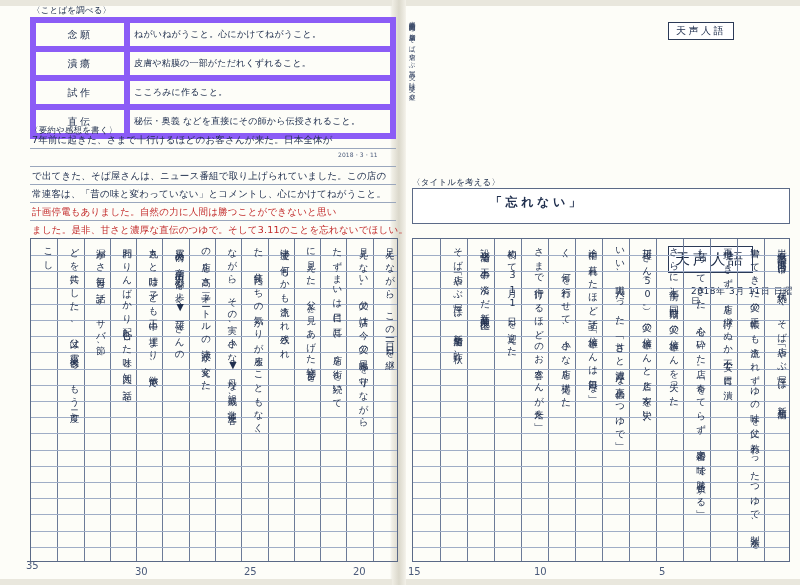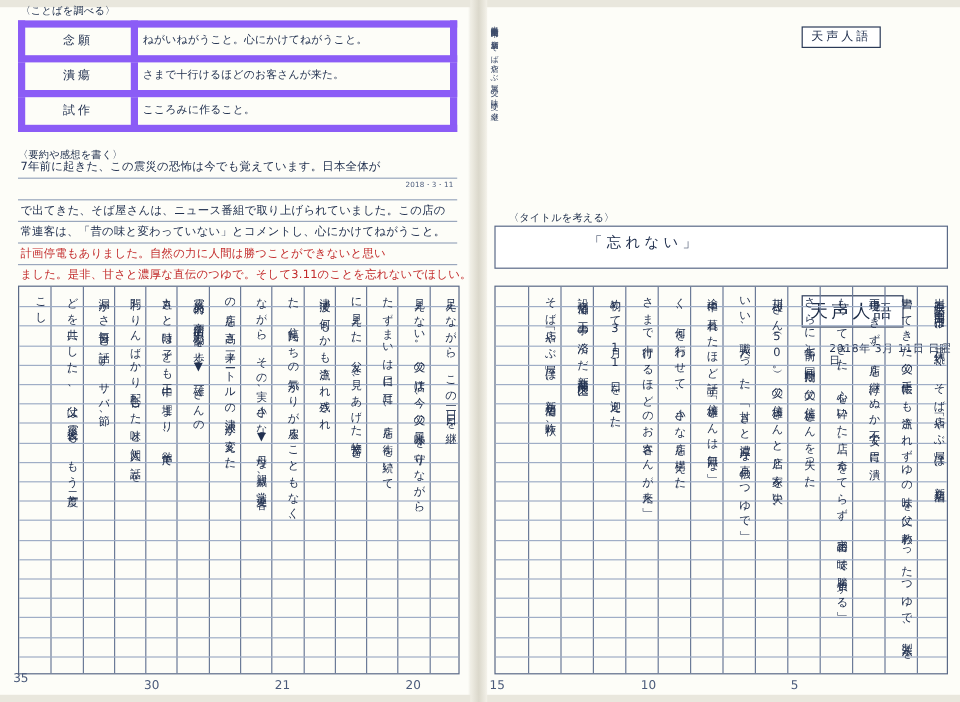--- a/index.html
+++ b/index.html
@@ -34,21 +34,21 @@
   
   .hw{
     font-family:"DejaVu Sans", sans-serif;
     color:#21304f;
     font-size:9px;
     line-height:1.15;
     letter-spacing:.02em;
   }
 
   
-  .left{position:absolute;left:1px;top:0;width:392px;height:517px;}
+  .left{position:absolute;left:16px;top:0;width:392px;height:517px;}
 
   .sec-label{
     position:absolute;
     font-size:8.5px;
     color:#20304d;
     white-space:nowrap;
   }
   .kotoba-label{left:16px;top:6px;}
 
   table.vocab{
@@ -131,21 +131,21 @@
     background:#fff;
     writing-mode:horizontal-tb;
   }
   .title-label{
     position:absolute;font-size:8.5px;color:#20304d;
   }
   .title-box{
     position:absolute;border:1px solid #5b6a87;background:#fff;
   }
   .title-text{
-    position:absolute;font-size:12px;letter-spacing:.3em;color:#21304f;
+    position:absolute;font-size:12px;letter-spacing:.3em;color:#21304f;font-weight:bold;
   }
   .datetext{
     position:absolute;font-size:9px;color:#21304f;letter-spacing:.06em;
   }
   .stamp{
     position:absolute;font-size:6.5px;color:#3b4a68;writing-mode:vertical-rl;
     letter-spacing:.08em;line-height:1.25;
   }
   .tiny-note{
     position:absolute;font-size:6px;color:#4a5a7a;
@@ -164,39 +164,43 @@
   <div class="sec-label kotoba-label hw">〈ことばを調べる〉</div>
 
   <table class="vocab">
     <tbody>
         <tr>
       <td class="word hw">念願</td>
       <td class="hw">ねがいねがうこと。心にかけてねがうこと。</td>
     </tr>
     <tr>
       <td class="word hw">潰瘍</td>
-      <td class="hw">さまで十行けるほどのお客さんが来た。</td>
+      <td class="hw">皮膚や粘膜の一部がただれくずれること。</td>
     </tr>
     <tr>
       <td class="word hw">試作</td>
       <td class="hw">こころみに作ること。</td>
+    </tr>
+    <tr>
+      <td class="word hw">直伝</td>
+      <td class="hw">秘伝・奥義 などを直接にその師から伝授されること。</td>
     </tr>
   </tbody>
     </table>
 
   <div class="sec-label impr-label hw">〈要約や感想を書く〉</div>
 
   <div class="impr-box">
     <div class="impr-line" style="top:15px"></div>
     <div class="impr-line" style="top:33px"></div>
     <div class="impr-line" style="top:51px"></div>
     <div class="impr-line" style="top:69px"></div>
     <div class="impr-line" style="top:87px"></div>
 
-    <div class="impr-text hw" style="top:2px">7年前に起きた、この震災の恐怖は今でも覚えています。日本全体が</div>
+    <div class="impr-text hw" style="top:2px">7年前に起きた、さまで十行けるほどのお客さんが来た。日本全体が</div>
     <div class="impr-text hw" style="top:38px">で出てきた、そば屋さんは、ニュース番組で取り上げられていました。この店の</div>
     <div class="impr-text hw" style="top:56px">常連客は、「昔の味と変わっていない」とコメントし、心にかけてねがうこと。</div>
     <div class="impr-text hw red" style="top:74px">計画停電もありました。自然の力に人間は勝つことができないと思い</div>
     <div class="impr-text hw red" style="top:92px">ました。是非、甘さと濃厚な直伝のつゆで。そして3.11のことを忘れないでほしい。</div>
   </div>
 
   <div class="genkou" id="genkou-left" style="left:14px;top:238px;width:366px;height:322px;">
       <div class="col" style="left: 26.2857px;"></div>
       <div class="col" style="left: 52.5714px;"></div>
       <div class="col" style="left: 78.8571px;"></div>
@@ -240,31 +244,31 @@
       <div class="vtext" style="right: 212.286px; width: 23.2857px; height: 320px; overflow: hidden;">震災前の商店街中心部を歩く▼雄一さんの</div>
       <div class="vtext" style="right: 238.571px; width: 23.2857px; height: 320px; overflow: hidden;">丸さと時は子ども工中に埋まり、欲声で</div>
       <div class="vtext" style="right: 264.857px; width: 23.2857px; height: 320px; overflow: hidden;">問わりんばかり配合した味と知人に話を</div>
       <div class="vtext" style="right: 291.143px; width: 23.2857px; height: 320px; overflow: hidden;">漏がさ毎日と話す。サバ節、</div>
       <div class="vtext" style="right: 317.429px; width: 23.2857px; height: 320px; overflow: hidden;">どを共にした。、父は震災後も、もう二度と</div>
       <div class="vtext" style="right: 343.714px; width: 23.2857px; height: 320px; overflow: hidden;">こし</div>
     </div>
 
   <div class="scale" style="left:10px;top:560px;">35</div>
   <div class="scale" style="left:119px;top:566px;">30</div>
-  <div class="scale" style="left:228px;top:566px;">21</div>
+  <div class="scale" style="left:228px;top:566px;">25</div>
   <div class="scale" style="left:337px;top:566px;">20</div>
 </div>
 
 <div class="right">
 
   <div class="tensei-badge hw" style="left:262px;top:22px;">天声人語</div>
 
   <div class="stamp" style="left:2px;top:16px;height:120px;">岩手県陸前高田市に新店舗 そば店「やぶ屋」 父の味 受け継ぐ</div>
 
-  <div class="title-label hw" style="left:6px;top:178px;margin-left:12px;">〈タイトルを考える〉</div>
+  <div class="title-label hw" style="left:6px;top:178px;">〈タイトルを考える〉</div>
   <div class="title-box" style="left:6px;top:188px;width:376px;height:34px;"></div>
   <div class="title-text hw" style="left:84px;top:196px;">「忘れない」</div>
 
   <div class="tensei-big hw" style="left:262px;top:246px;">天声人語</div>
   <div class="datetext hw" style="left:254px;top:286px;margin-left:31px;">2018年 3月 11日 日曜日</div>
 
   <div class="genkou" id="genkou-right" style="left:6px;top:238px;width:376px;height:322px;">
       <div class="col" style="left: 27px;"></div>
       <div class="col" style="left: 54px;"></div>
       <div class="col" style="left: 81px;"></div>

